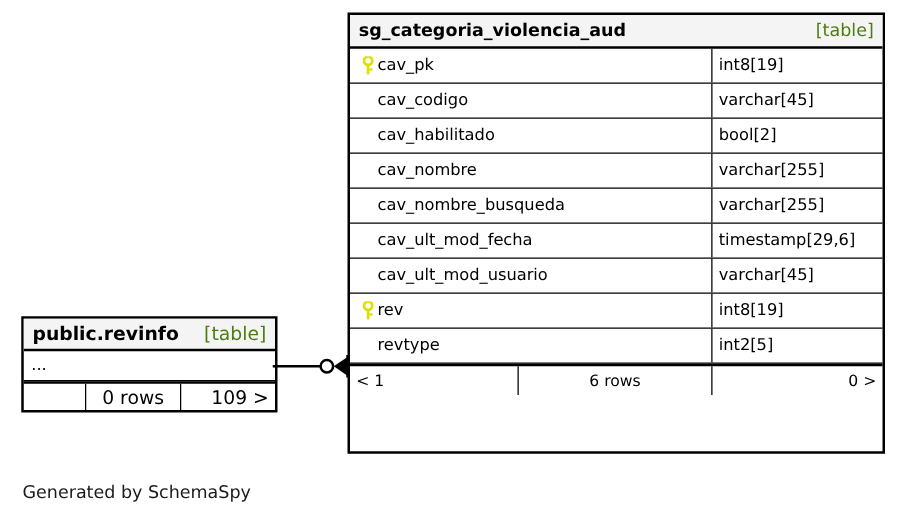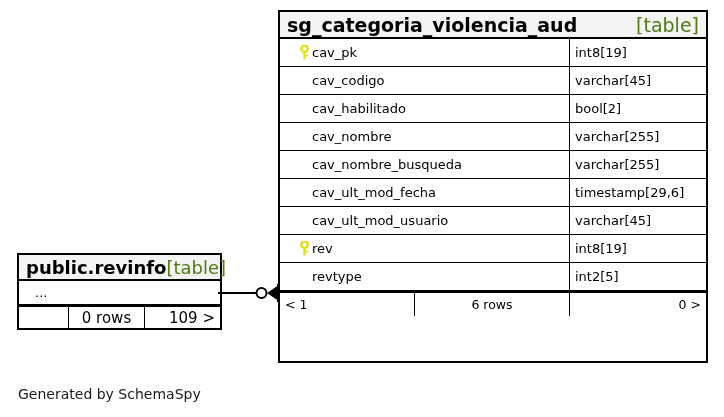--- a/index.html
+++ b/index.html
@@ -55,21 +55,21 @@
     box-sizing: border-box;
     border-bottom: 1px solid #000000;
   }
   .col-row:last-of-type {
     border-bottom: none;
   }
   .col-name {
     display: flex;
     align-items: center;
     box-sizing: border-box;
-    padding-left: 16px;
+    padding-left: 6px;
     border-right: 1px solid #000000;
     overflow: hidden;
     white-space: nowrap;
     text-align: center;
   }
   .col-type {
     display: flex;
     align-items: center;
     box-sizing: border-box;
     padding-left: 5px;
@@ -105,38 +105,38 @@
   .foot-right  { justify-content: flex-end;   padding-right: 5px; }
 
   
   #main-table {
     left: 278px;
     top: 10px;
     width: 430px;
     height: 353px;
     font-size: 13px;
   }
-  #main-table .tbl-header { height: 27px; font-size: 19px; }
+  #main-table .tbl-header { height: 27px; font-size: 14px; }
   #main-table .col-row    { height: 28px; }
   #main-table .col-name   { width: 290px; }
   #main-table .col-type   { width: 136px; }
   #main-table .tbl-footer { height: 25px; font-size: 12.5px; }
   #main-table .foot-left  { width: 135px; }
   #main-table .foot-mid   { width: 155px; }
   #main-table .foot-right { width: 136px; }
 
   
   #parent-table {
     left: 17px;
     top: 253px;
     width: 205px;
     height: 77px;
     font-size: 13px;
   }
-  #parent-table .tbl-header { height: 26px; font-size: 18px; }
+  #parent-table .tbl-header { height: 26px; font-size: 15px; }
   #parent-table .col-row    { height: 24px; }
   #parent-table .col-name   { width: 201px; border-right: none; }
   #parent-table .tbl-footer { height: 23px; font-size: 15px; }
   #parent-table .foot-left  { width: 50px; }
   #parent-table .foot-mid   { width: 76px; }
   #parent-table .foot-right { width: 75px; }
 
   
   #relationship {
     position: absolute;

